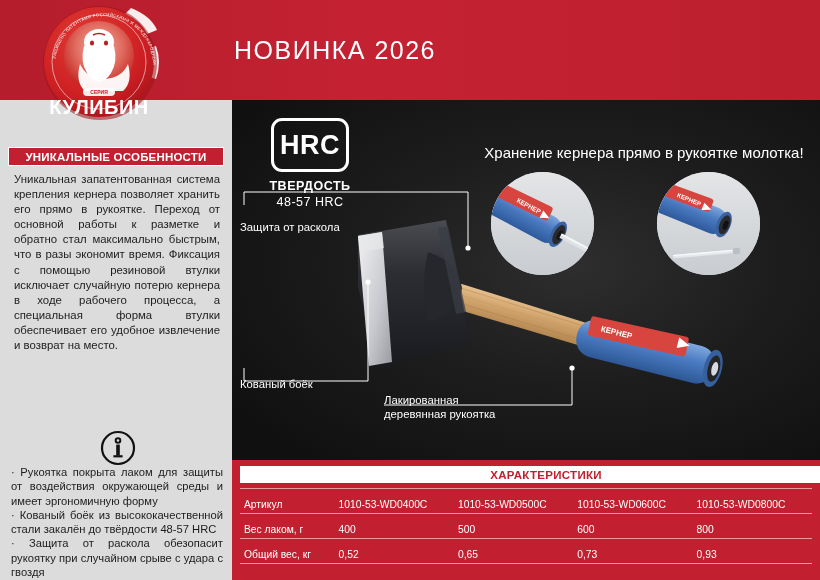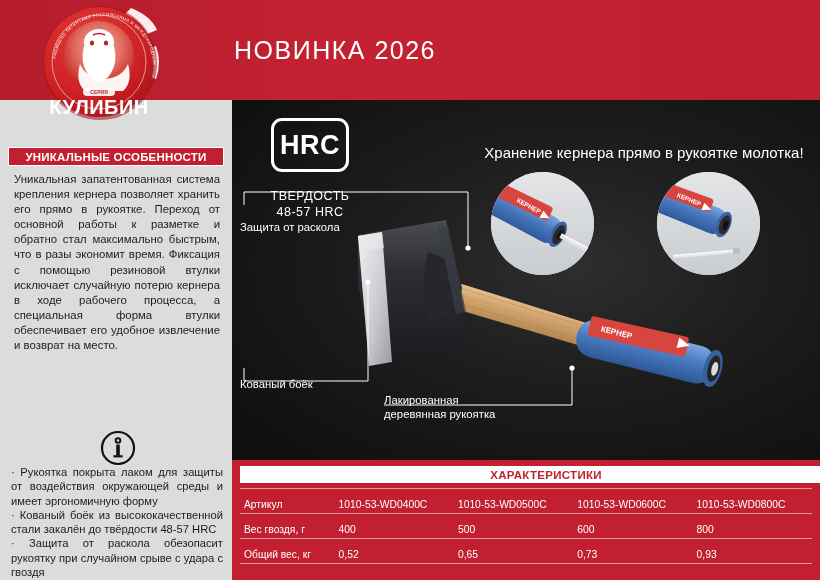--- a/index.html
+++ b/index.html
@@ -134,24 +134,25 @@
     border: 3px solid #ffffff;
     border-radius: 11px;
     box-sizing: border-box;
     color: #ffffff;
     font-size: 27px;
     font-weight: bold;
     letter-spacing: 0.5px;
     display: flex; align-items: center; justify-content: center;
   }
   .hrc-cap1 {
-    margin-top: 17px;
+    margin-top: 7px;
     color: #ffffff;
     font-size: 12.5px;
     letter-spacing: 0.5px;
+    font-weight: bold;
   }
   .hrc-cap2 {
     margin-top: 2px;
     color: #ffffff;
     font-size: 12.5px;
     letter-spacing: 0.5px;
   }
 
   
   .storage-caption {
@@ -450,21 +451,21 @@
     <table class="spec">
       <tbody>
         <tr>
           <td class="rh">Артикул</td>
           <td class="v">1010-53-WD0400C</td>
           <td class="v">1010-53-WD0500C</td>
           <td class="v">1010-53-WD0600C</td>
           <td class="v">1010-53-WD0800C</td>
         </tr>
         <tr>
-          <td class="rh">Вес гвоздя, г</td>
+          <td class="rh">Вес лаком, г</td>
           <td class="v">400</td>
           <td class="v">500</td>
           <td class="v">600</td>
           <td class="v">800</td>
         </tr>
         <tr>
           <td class="rh">Общий вес, кг</td>
           <td class="v">0,52</td>
           <td class="v">0,65</td>
           <td class="v">0,73</td>

